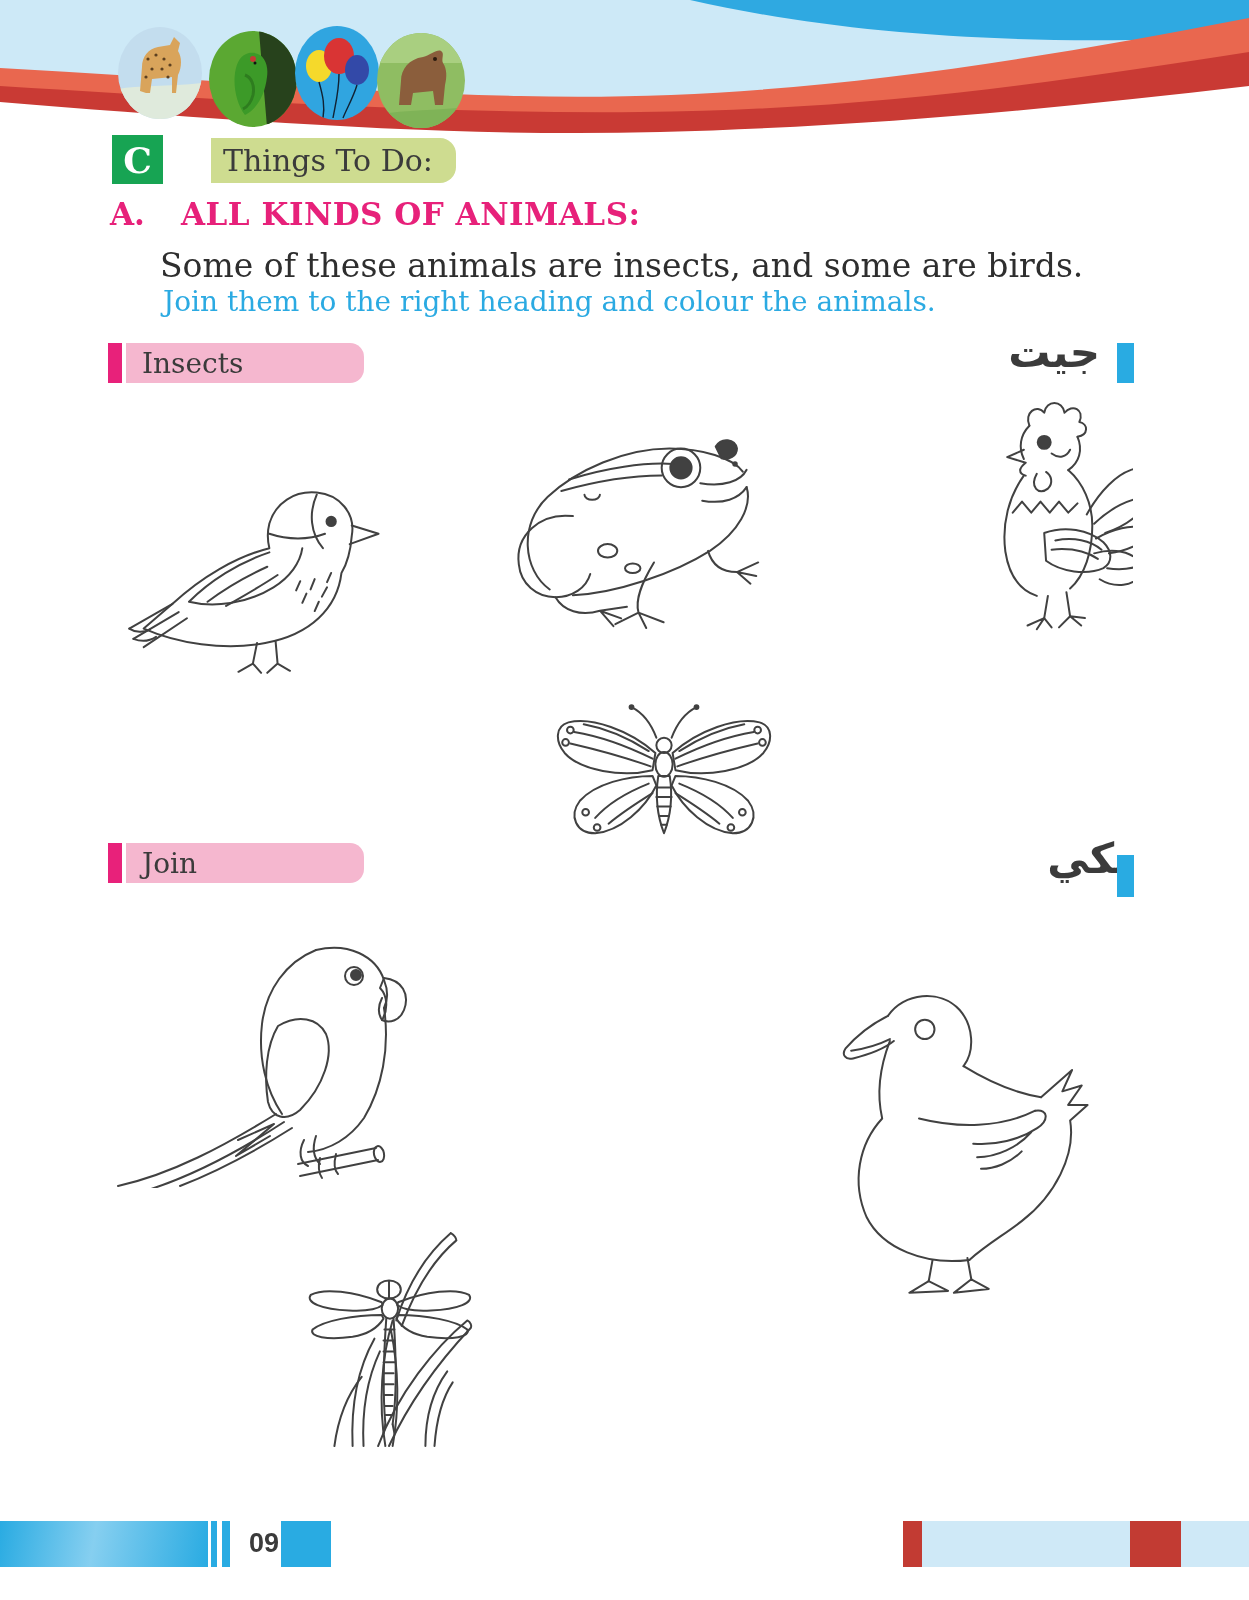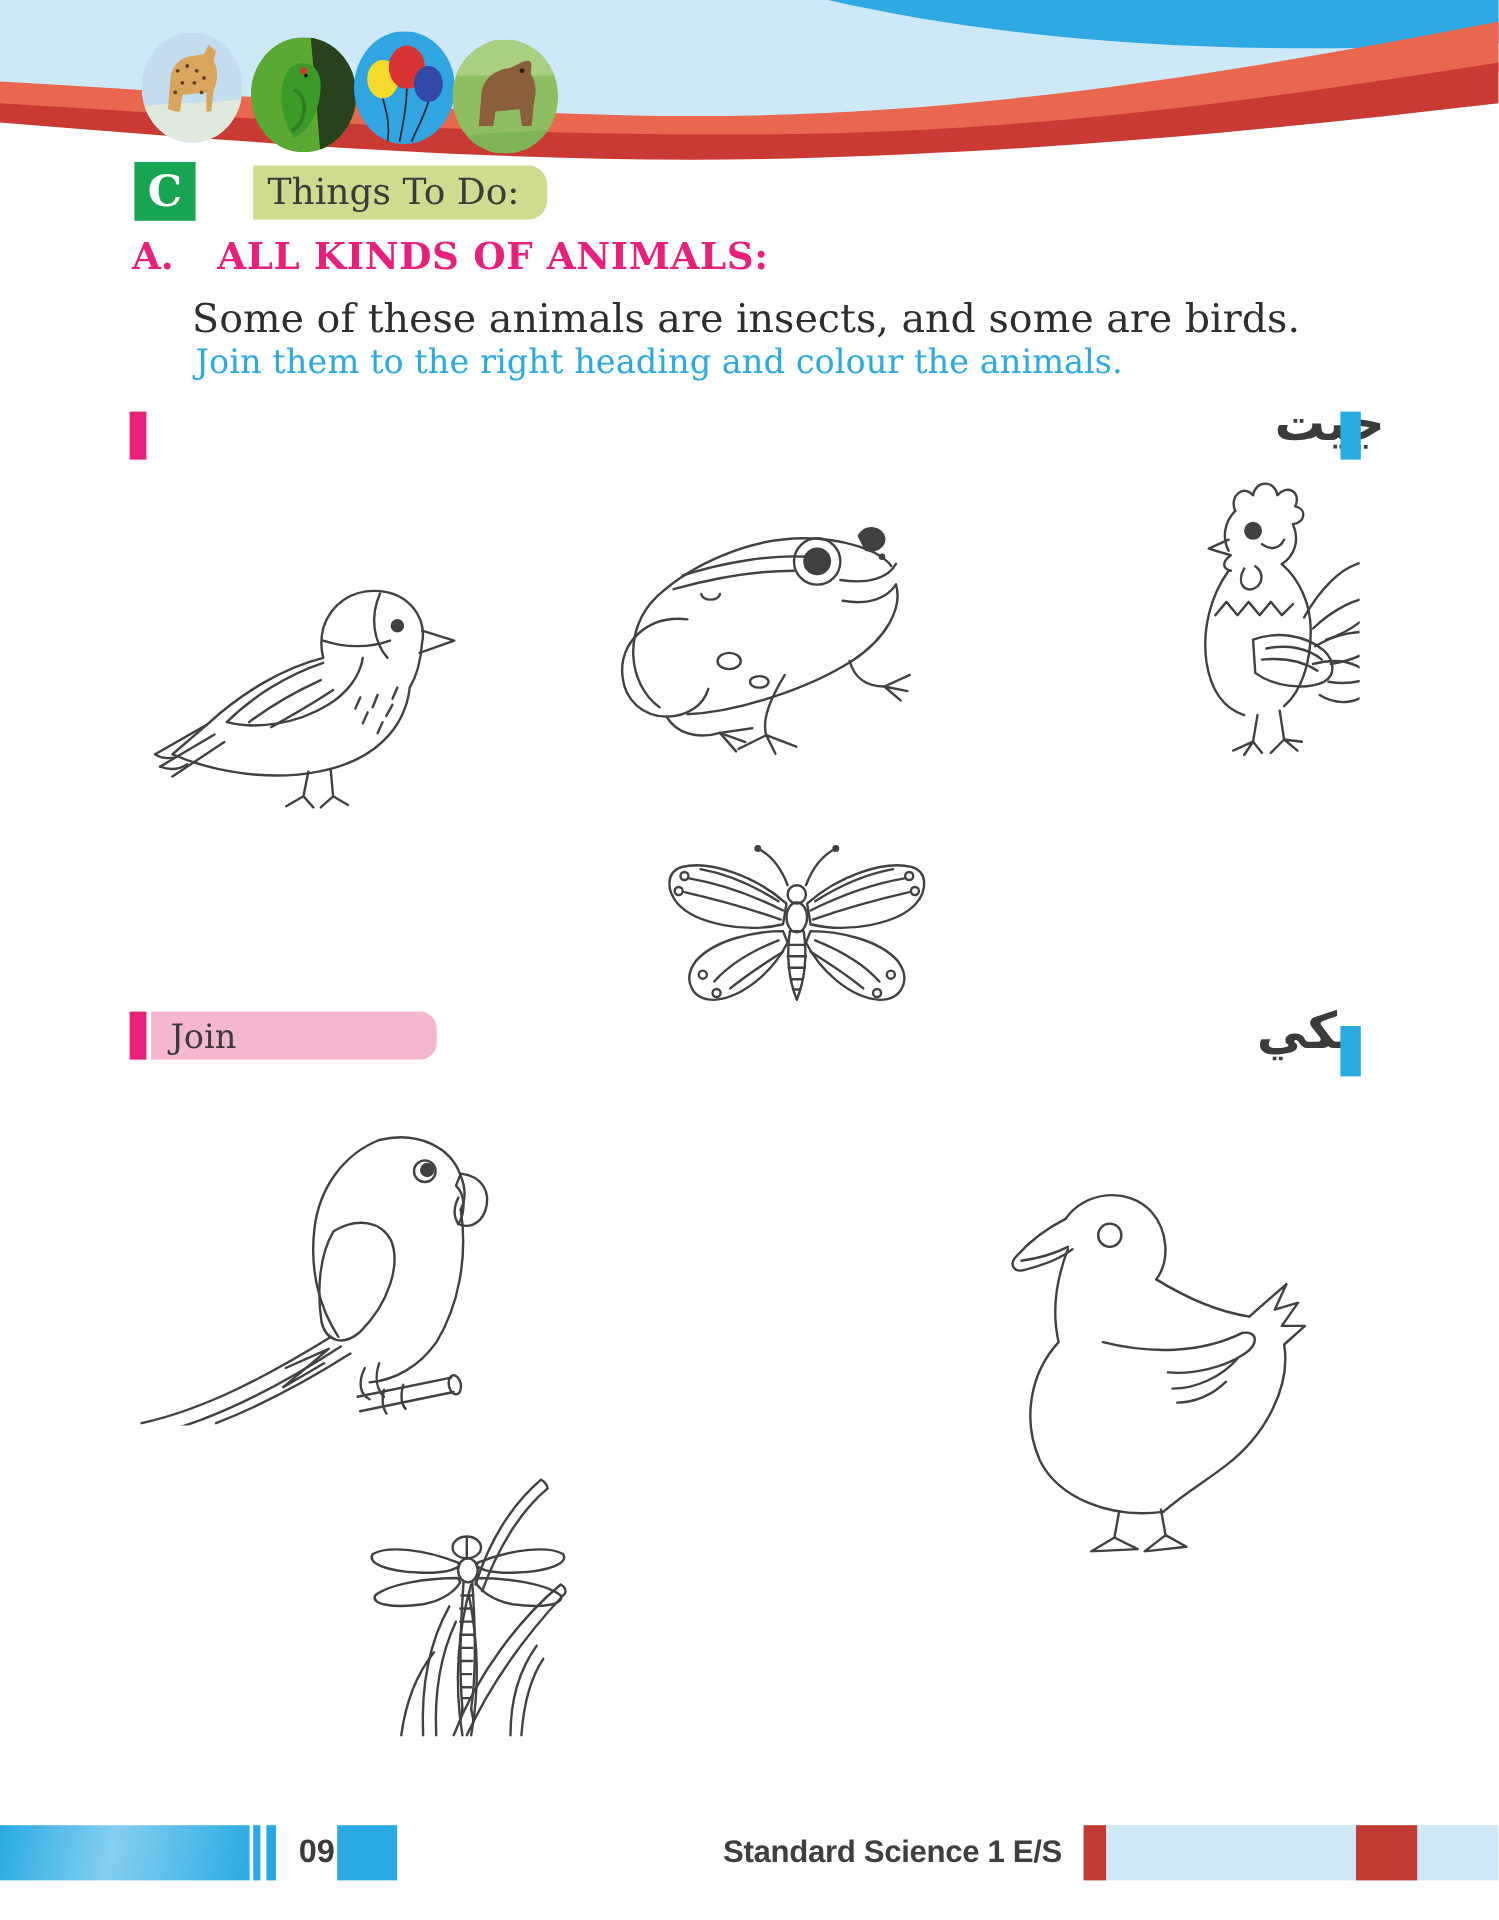--- a/index.html
+++ b/index.html
@@ -154,21 +154,24 @@
   <div class="todo-banner">
     <span>Things To Do:</span>
   </div>
 
   <div class="section-letter">A.</div>
   <div class="section-title">ALL KINDS OF ANIMALS:</div>
   <div class="instr1">Some of these animals are insects, and some are birds.</div>
   <div class="instr2">Join them to the right heading and colour the animals.</div>
 
   <div class="group-bar-pink" style="left:108px; top:343px;"></div>
-  <div class="native-label" style="left:1004px; top:330px;">جيت</div>
+  <div class="group-banner" style="left:126px; top:343px;">
+    <span>Insects</span>
+  </div>
+  <div class="native-label" style="left:950px; top:330px;">جيت</div>
   <div class="native-bar" style="top:343px; height:40px;"></div>
 
   <div class="drawing abs" style="left:112px; top:472px; width:290px; height:206px;">
     <svg viewBox="0 0 280 200">
       <g class="lineart">
         <path d="M232,62 C236,40 220,22 198,20 C176,18 158,30 152,50 C150,58 150,66 152,74 C120,82 86,102 58,128 L30,152 C62,166 108,174 148,166 C192,158 218,132 222,98 C228,88 231,75 232,62 Z"></path>
         <path d="M232,52 L258,60 L230,70"></path>
         <circle cx="212" cy="48" r="4.5" fill="#414141"></circle>
         <path d="M198,22 C190,40 192,60 204,74 M152,60 C170,66 190,66 206,60"></path>
         <path d="M152,78 C122,88 94,106 74,126 C98,132 130,128 156,112 C172,102 182,88 184,74"></path>
@@ -320,18 +323,17 @@
         <path d="M96,244 L94,254 M104,244 L106,254"></path>
       </g>
     </svg>
   </div>
 
   <div class="footer-grad"></div>
   <div class="footer-line1"></div>
   <div class="footer-line2"></div>
   <div class="page-number">09</div>
   <div class="footer-square"></div>
-  <div class="book-title">Standard Science 1 E/S</div>
   <div class="footer-red1"></div>
   <div class="footer-blue-band"></div>
   <div class="footer-red2"></div>
 
 </div>
 
 </body></html>

